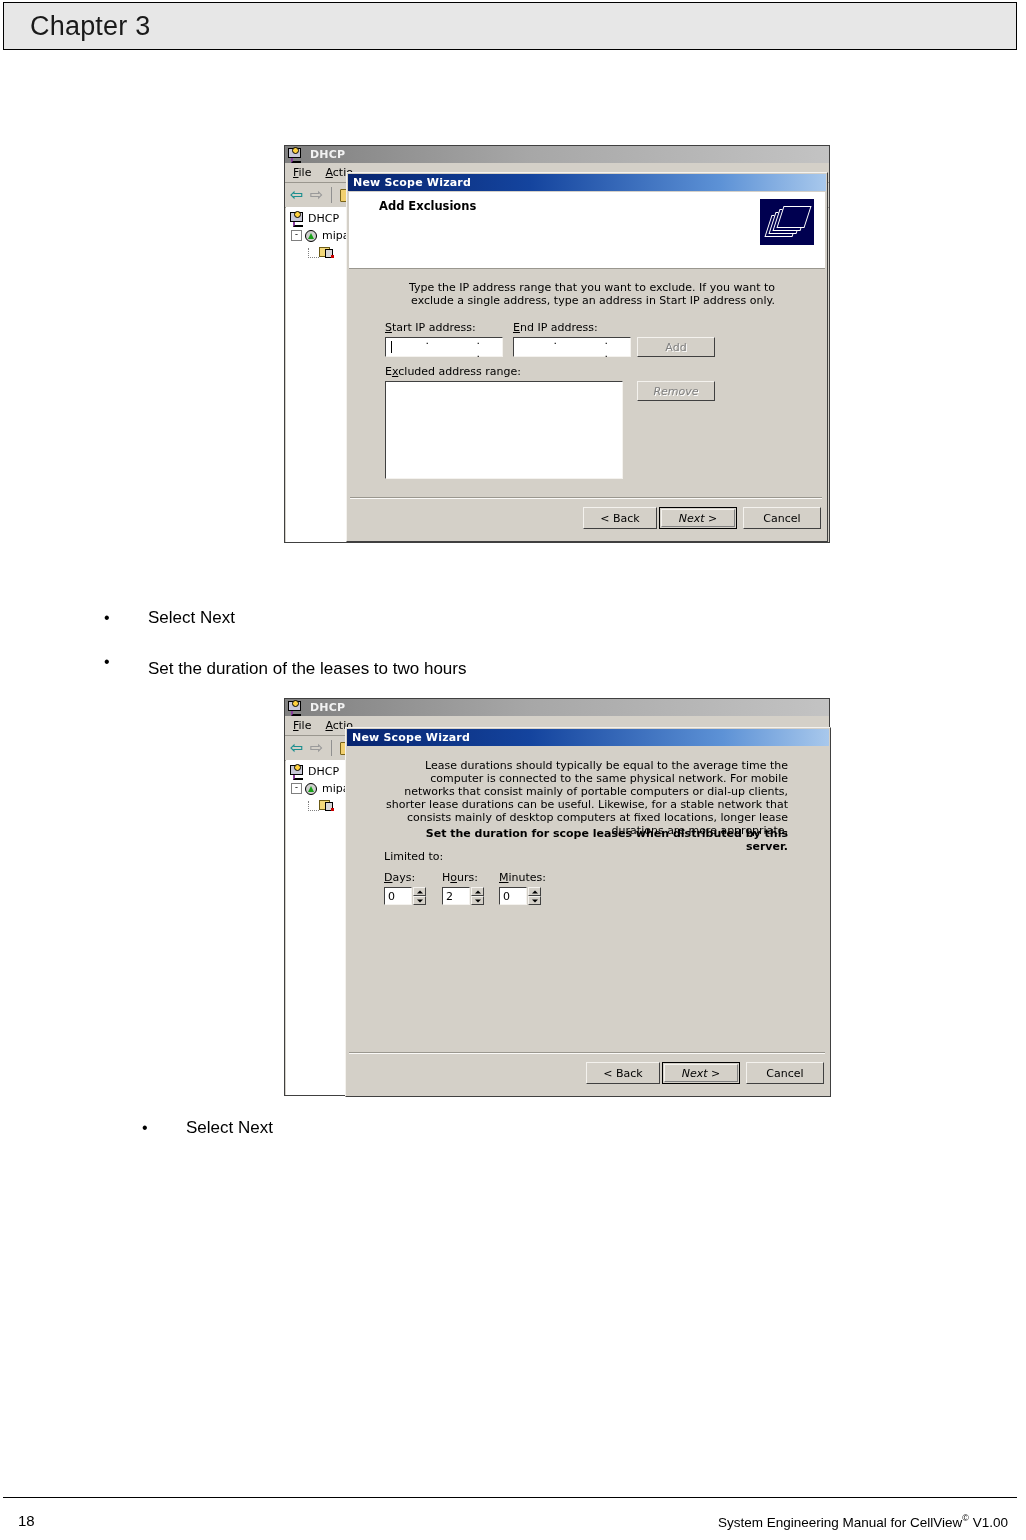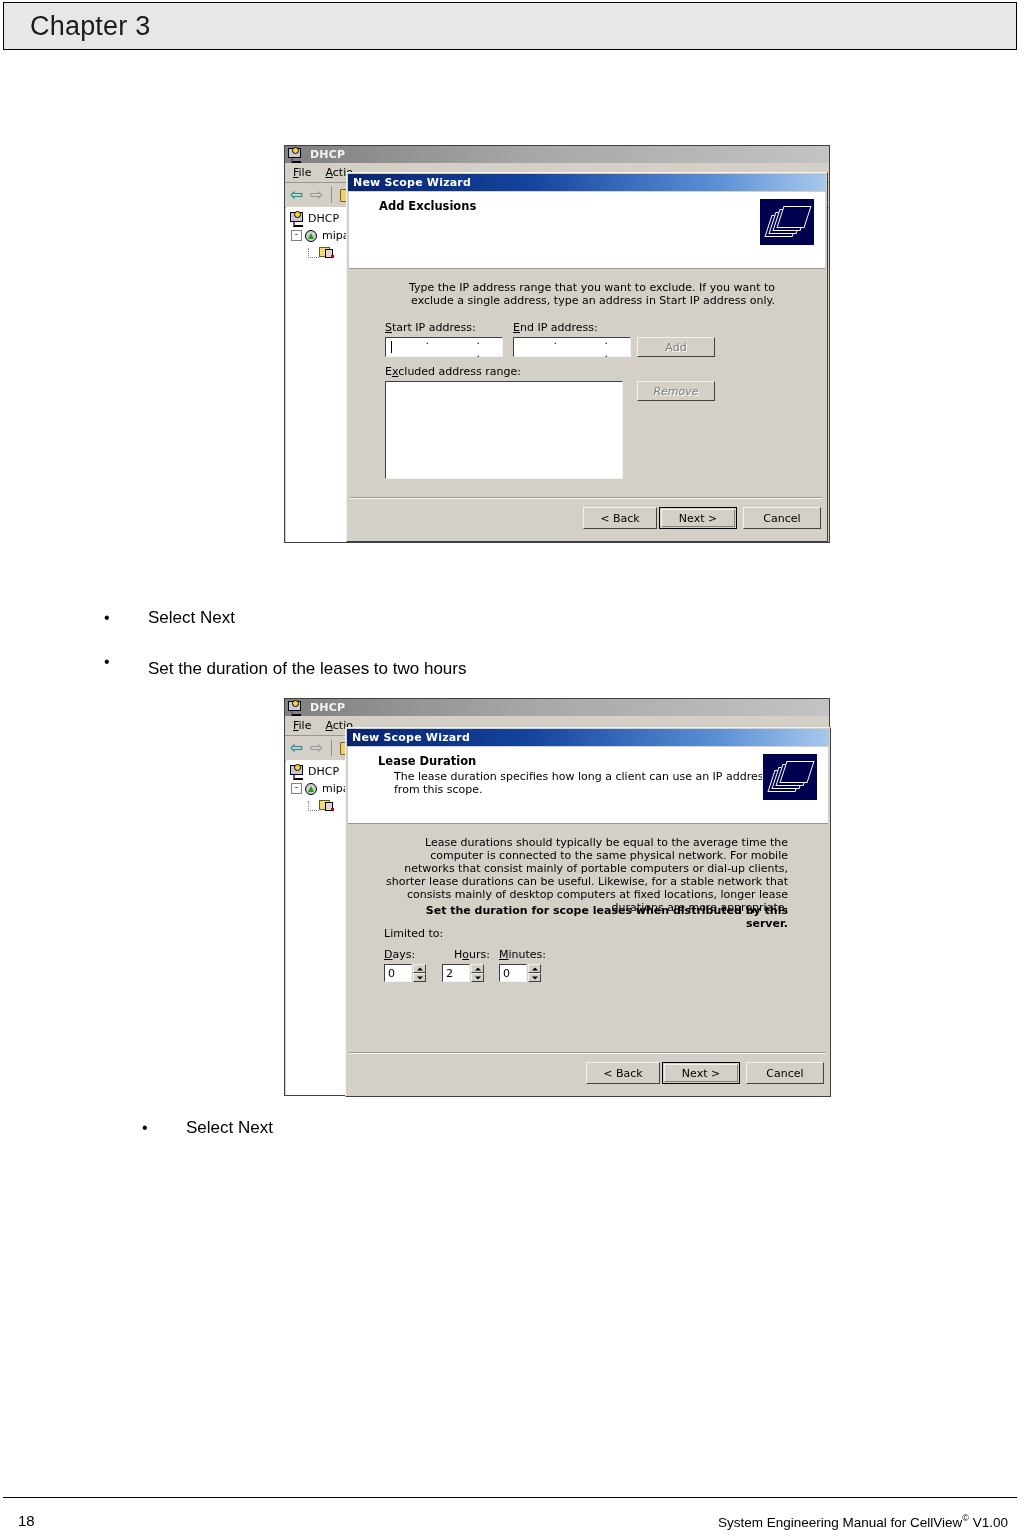--- a/index.html
+++ b/index.html
@@ -183,20 +183,21 @@
   .btn{
     position:absolute;background:#d4d0c8;
     border-top:1.5px solid #f4f2ee;border-left:1.5px solid #f4f2ee;
     border-right:1.5px solid #404040;border-bottom:1.5px solid #404040;
     box-sizing:border-box;font-size:11px;color:#000;
     display:flex;align-items:center;justify-content:center;
   }
   .btn.disabled{color:#808080;text-shadow:1px 1px 0 #fff;}
   .btn.default{
     border:1.5px solid #000;
+    font-style:italic;
   }
   .btn.default .inner{
     position:absolute;left:1px;top:1px;right:1px;bottom:1px;
     border-top:1.5px solid #f4f2ee;border-left:1.5px solid #f4f2ee;
     border-right:1.5px solid #808080;border-bottom:1.5px solid #808080;
     box-sizing:border-box;
   }
   .wiz-sep{
     position:absolute;height:0;border-top:1px solid #9a978f;
     border-bottom:1px solid #fbfaf8;
@@ -398,44 +399,30 @@
       </span>
     </div>
   </div>
   <div class="mmc-splitter" style="left:62px;top:61px;height:335px;"></div>
 </div>
 
 <div class="wiz" style="left:345px;top:727px;width:486px;height:370px;">
   <div class="wiz-title">
     <span>New Scope Wizard</span>
   </div>
-  <div class="wiz-head" style="height:62px;">
-    <div class="wiz-head-txt">
-      <div class="wiz-head-title">Lease Duration</div>
-      <div class="wiz-head-sub">The lease duration specifies how long a client can use an IP address from this scope.</div>
-    </div>
-    <div class="wiz-head-icon">
-      <span class="stack-folder">
-          <i></i>
-          <i></i>
-          <i></i>
-          <i></i>
-        </span>
-    </div>
-  </div>
 
   <div class="wiz-body" style="height:246px;">
     <div class="para" style="position:absolute;left:38px;top:12px;width:404px;">Lease durations should typically be equal to the average time the computer is connected to the same physical network. For mobile networks that consist mainly of portable computers or dial-up clients, shorter lease durations can be useful. Likewise, for a stable network that consists mainly of desktop computers at fixed locations, longer lease durations are more appropriate.</div>
     <div class="para" style="position:absolute;left:38px;top:80px;width:404px;font-weight:bold;">Set the duration for scope leases when distributed by this server.</div>
     <div class="para" style="position:absolute;left:38px;top:103px;">Limited to:</div>
 
     <div class="fld-label" style="position:absolute;left:38px;top:124px;">
       <u>D</u><span>ays:</span>
     </div>
-    <div class="fld-label" style="position:absolute;left:96px;top:124px;margin-left:12px;">
+    <div class="fld-label" style="position:absolute;left:96px;top:124px;">
       <span>H</span><u>o</u><span>urs:</span>
     </div>
     <div class="fld-label" style="position:absolute;left:153px;top:124px;">
       <u>M</u><span>inutes:</span>
     </div>
 
     <div class="spin-wrap" style="left:38px;top:140px;">
       <div class="spin-field">0</div>
       <div class="spin-btns">
         <div class="spin-btn up"></div>

